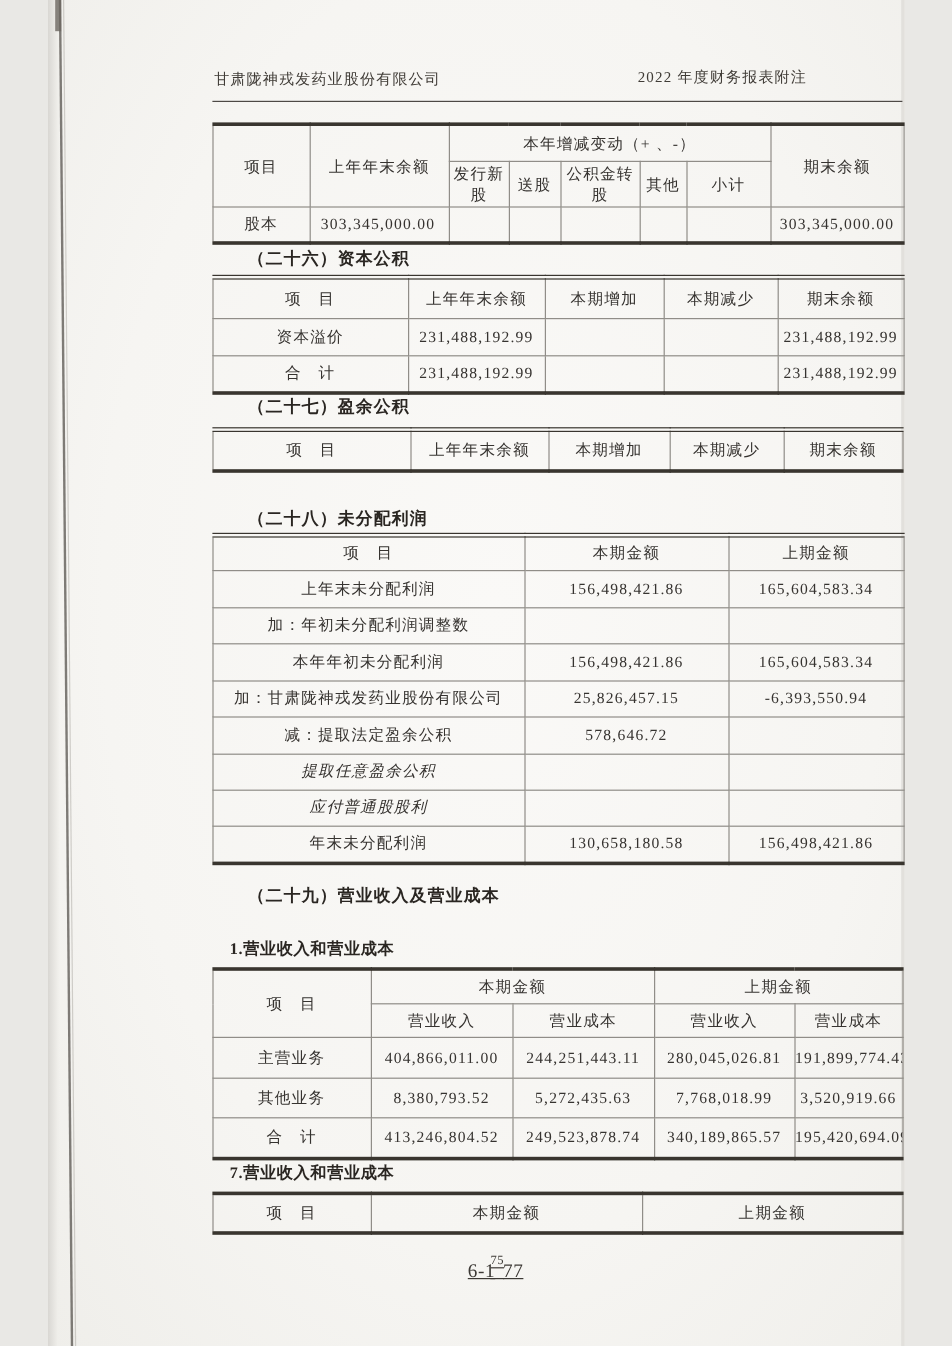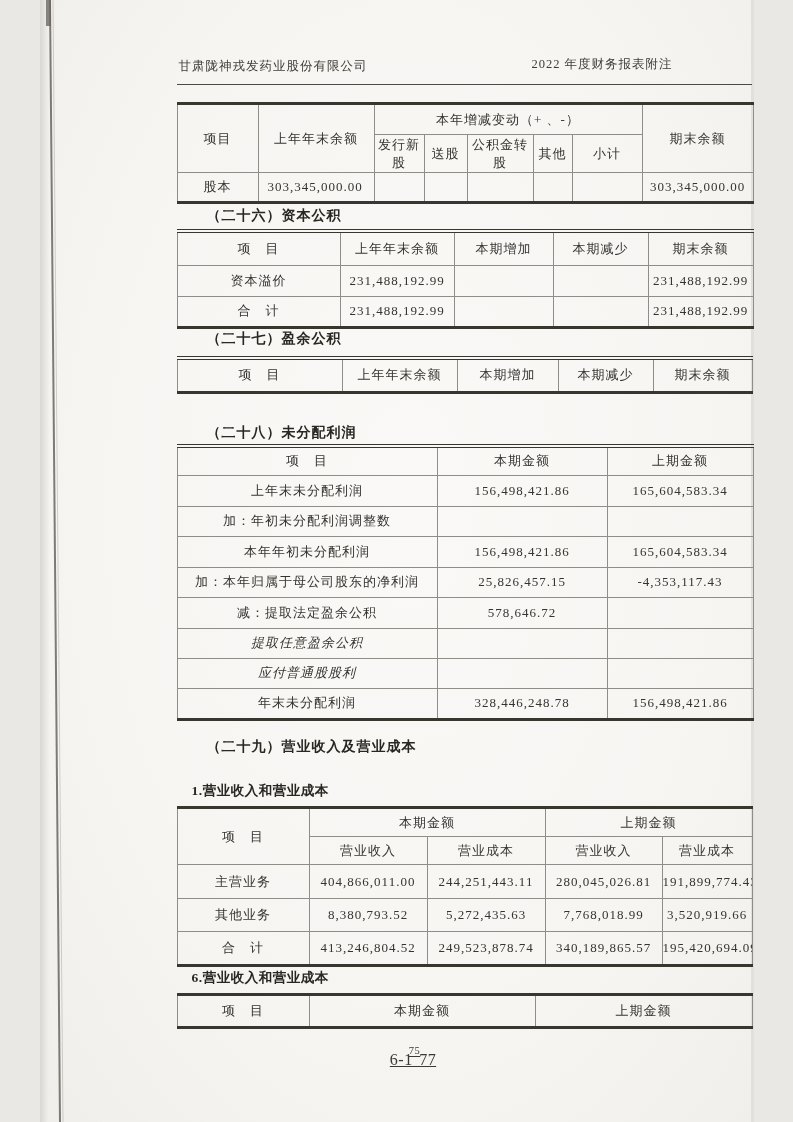--- a/index.html
+++ b/index.html
@@ -167,42 +167,42 @@
       <td class="lbl">加：年初未分配利润调整数</td>
       <td class="num"></td>
       <td class="num"></td>
     </tr>
     <tr style="height:31px">
       <td class="lbl">本年年初未分配利润</td>
       <td class="num">156,498,421.86</td>
       <td class="num">165,604,583.34</td>
     </tr>
     <tr style="height:30px">
-      <td class="lbl">加：本年归属于母公司股东的净利润</td>
+      <td class="lbl">加：甘肃陇神戎发药业股份有限公司</td>
       <td class="num">25,826,457.15</td>
-      <td class="num">-4,353,117.43</td>
+      <td class="num">-6,393,550.94</td>
     </tr>
     <tr style="height:31px">
       <td class="lbl">减：提取法定盈余公积</td>
       <td class="num">578,646.72</td>
       <td class="num"></td>
     </tr>
     <tr style="height:30px">
       <td class="lbl ind">提取任意盈余公积</td>
       <td></td>
       <td></td>
     </tr>
     <tr style="height:30px">
       <td class="lbl ind">应付普通股股利</td>
       <td></td>
       <td></td>
     </tr>
     <tr style="height:31px">
       <td class="lbl">年末未分配利润</td>
-      <td class="num">328,446,248.78</td>
+      <td class="num">130,658,180.58</td>
       <td class="num">156,498,421.86</td>
     </tr>
   </tbody>
     </table>
 
   <div class="sec-title" style="top:738px;">（二十九）营业收入及营业成本</div>
   <div class="sub-title" style="top:782px;">1.营业收入和营业成本</div>
 
   <table class="t" style="top:806px;">
     <colgroup>
@@ -241,21 +241,21 @@
     <tr style="height:34px">
       <td class="ctr">合　计</td>
       <td class="num">413,246,804.52</td>
       <td class="num">249,523,878.74</td>
       <td class="num">340,189,865.57</td>
       <td class="num">195,420,694.09</td>
     </tr>
   </tbody>
     </table>
 
-  <div class="sub-title" style="top:969px;">6.营业收入和营业成本</div>
+  <div class="sub-title" style="top:969px;">7.营业收入和营业成本</div>
   <table class="t" style="top:993px;">
     <colgroup>
         <col style="width:132px">
         <col style="width:226px">
         <col style="width:217px">
       </colgroup>
     <tbody>
         <tr style="height:33px">
       <td class="hc">项　目</td>
       <td class="hc">本期金额</td>

